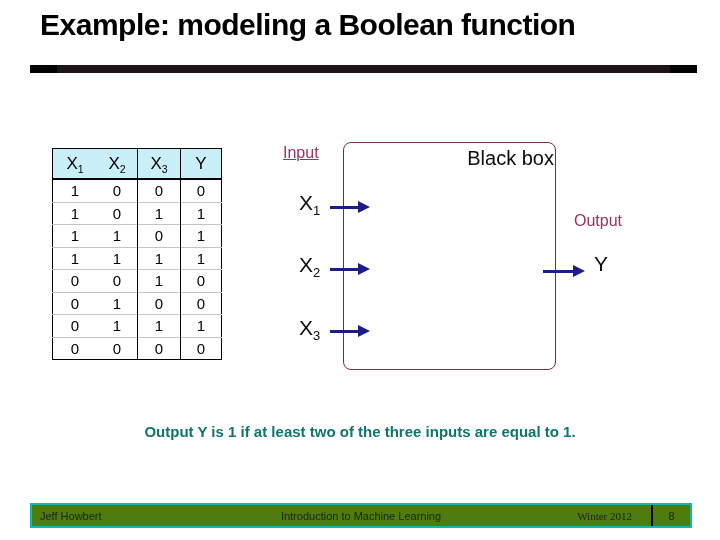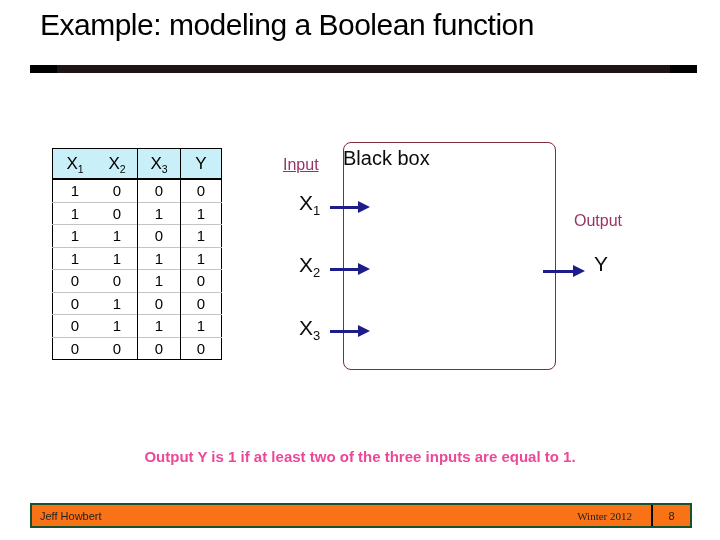--- a/index.html
+++ b/index.html
@@ -3,21 +3,21 @@
 <meta charset="utf-8">
 <style>
   html,body{margin:0;padding:0;background:#fff;}
   .slide{
     position:relative;width:720px;height:540px;background:#ffffff;overflow:hidden;
     font-family:"Liberation Sans",sans-serif;color:#000;
   }
   
   .title{
     position:absolute;left:40px;top:8px;width:660px;
-    font-size:30px;font-weight:400;letter-spacing:-0.5px;color:var(--title,#000);
+    font-size:30px;font-weight:700;letter-spacing:-0.5px;color:var(--title,#000);
     white-space:nowrap;
   }
   .title-rule{
     position:absolute;left:30px;top:65px;width:667px;height:8px;
     background:linear-gradient(to right,#000 0%,#000 4%,#1e1414 4%,#1e1414 96%,#000 96%,#000 100%);
   }
   
   .truth-table{
     position:absolute;left:52px;top:148px;border-collapse:collapse;
     font-size:15px;text-align:center;
@@ -34,25 +34,25 @@
   .truth-table th:nth-child(3),.truth-table td:nth-child(3){width:42px;border-right:1.5px solid #000;}
   .truth-table th:nth-child(4),.truth-table td:nth-child(4){width:40px;}
   .truth-table tbody tr + tr td{border-top:1px solid #c4c4c4;}
   sub.v{font-size:0.62em;line-height:0;}
   
   .bbox{
     position:absolute;left:343px;top:142px;width:211px;height:226px;
     border:1.5px solid var(--box_border,#7b2d38);border-radius:8px;background:#fff;
   }
   .bbox-label{
-    position:absolute;left:343px;top:147px;width:211px;text-align:left;
+    position:absolute;left:343px;top:147px;width:211px;text-align:right;
     font-size:20px;color:#0c0c0c;
   }
   .io-label{font-size:16px;color:var(--io_label,#993366);position:absolute;}
-  .input-label{left:283px;top:156px;text-decoration:underline;}
+  .input-label{left:283px;top:144px;text-decoration:underline;}
   .output-label{left:574px;top:212px;}
   .sig-label{position:absolute;font-size:21px;color:#0c0c0c;}
   .sig-x1{left:299px;top:191px;}
   .sig-x2{left:299px;top:253px;}
   .sig-x3{left:299px;top:316px;}
   .sig-y{left:594px;top:252px;}
   .arrow{
     position:absolute;height:3px;background:var(--arrow,#1c1c8a);
   }
   .arrow::after{
@@ -60,27 +60,27 @@
     border-left:12px solid var(--arrow,#1c1c8a);
     border-top:6.5px solid transparent;border-bottom:6.5px solid transparent;
   }
   .arrow-x1{left:330px;top:206px;width:29px;}
   .arrow-x2{left:330px;top:268px;width:29px;}
   .arrow-x3{left:330px;top:330px;width:29px;}
   .arrow-y{left:543px;top:270px;width:31px;}
   
   .caption{
     position:absolute;left:0;top:423px;width:720px;text-align:center;
-    font-size:15px;font-weight:700;color:#ec4899;margin-top:25px;
+    font-size:15px;font-weight:700;color:#0f766e;
   }
   
   .footer{
     position:absolute;left:30px;top:503px;width:658px;height:21px;
-    border:2px solid #14532d;display:flex;align-items:center;
-    font-size:11px;color:#222;background:#f97316;
+    border:2px solid #14b8a6;display:flex;align-items:center;
+    font-size:11px;color:#222;background:#4d7c0f;
   }
   .footer .author{position:absolute;left:8px;}
   .footer .course{position:absolute;left:50%;transform:translateX(-50%);}
   .footer .term{position:absolute;right:58px;font-family:Liberation Serif, serif;}
   .footer .page-cell{
     position:absolute;right:0;top:0;height:100%;width:37px;
     border-left:2px solid #000;display:flex;align-items:center;justify-content:center;
   }
 </style>
 </head>
@@ -165,19 +165,20 @@
 
   <div class="arrow arrow-x1"></div>
   <div class="arrow arrow-x2"></div>
   <div class="arrow arrow-x3"></div>
   <div class="arrow arrow-y"></div>
 
   <div class="caption">Output Y is 1 if at least two of the three inputs are equal to 1.</div>
 
   <div class="footer">
     <span class="author">Jeff Howbert</span>
+    <span class="course">Introduction to Machine Learning</span>
     <span class="term">Winter 2012</span>
     <span class="page-cell">
         <span>8</span>
       </span>
   </div>
 
 </div>
 
 </body></html>

